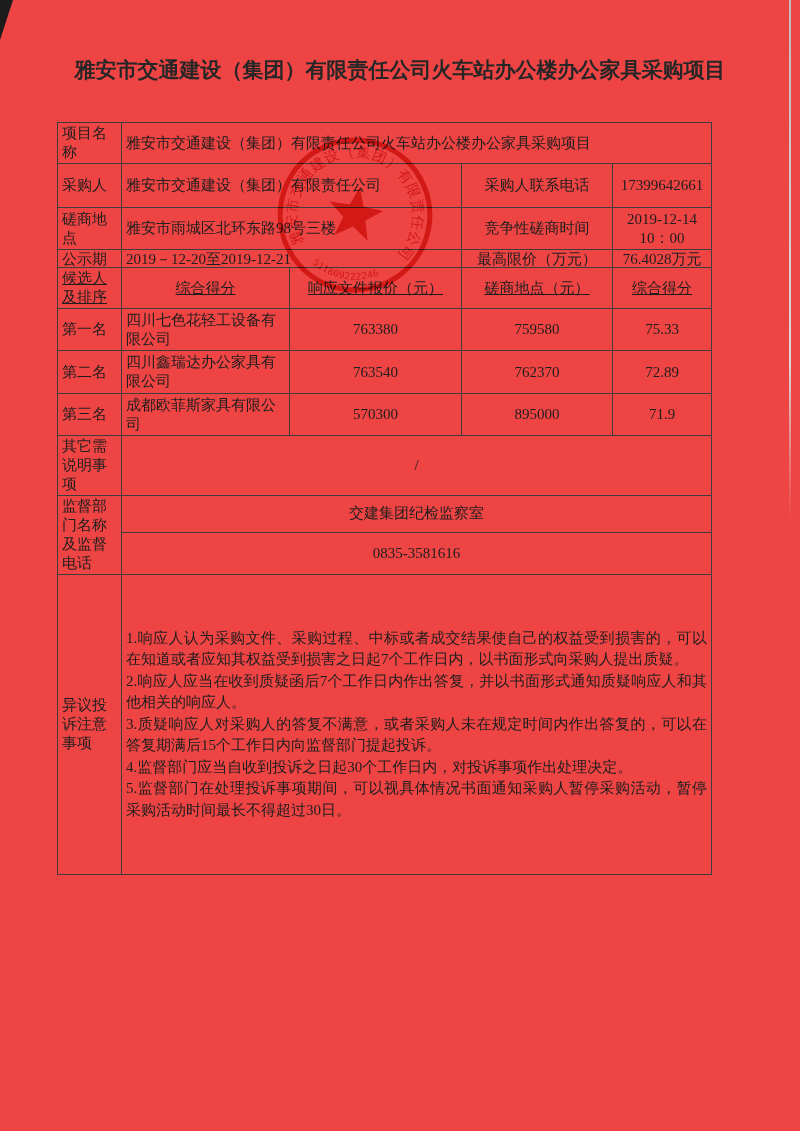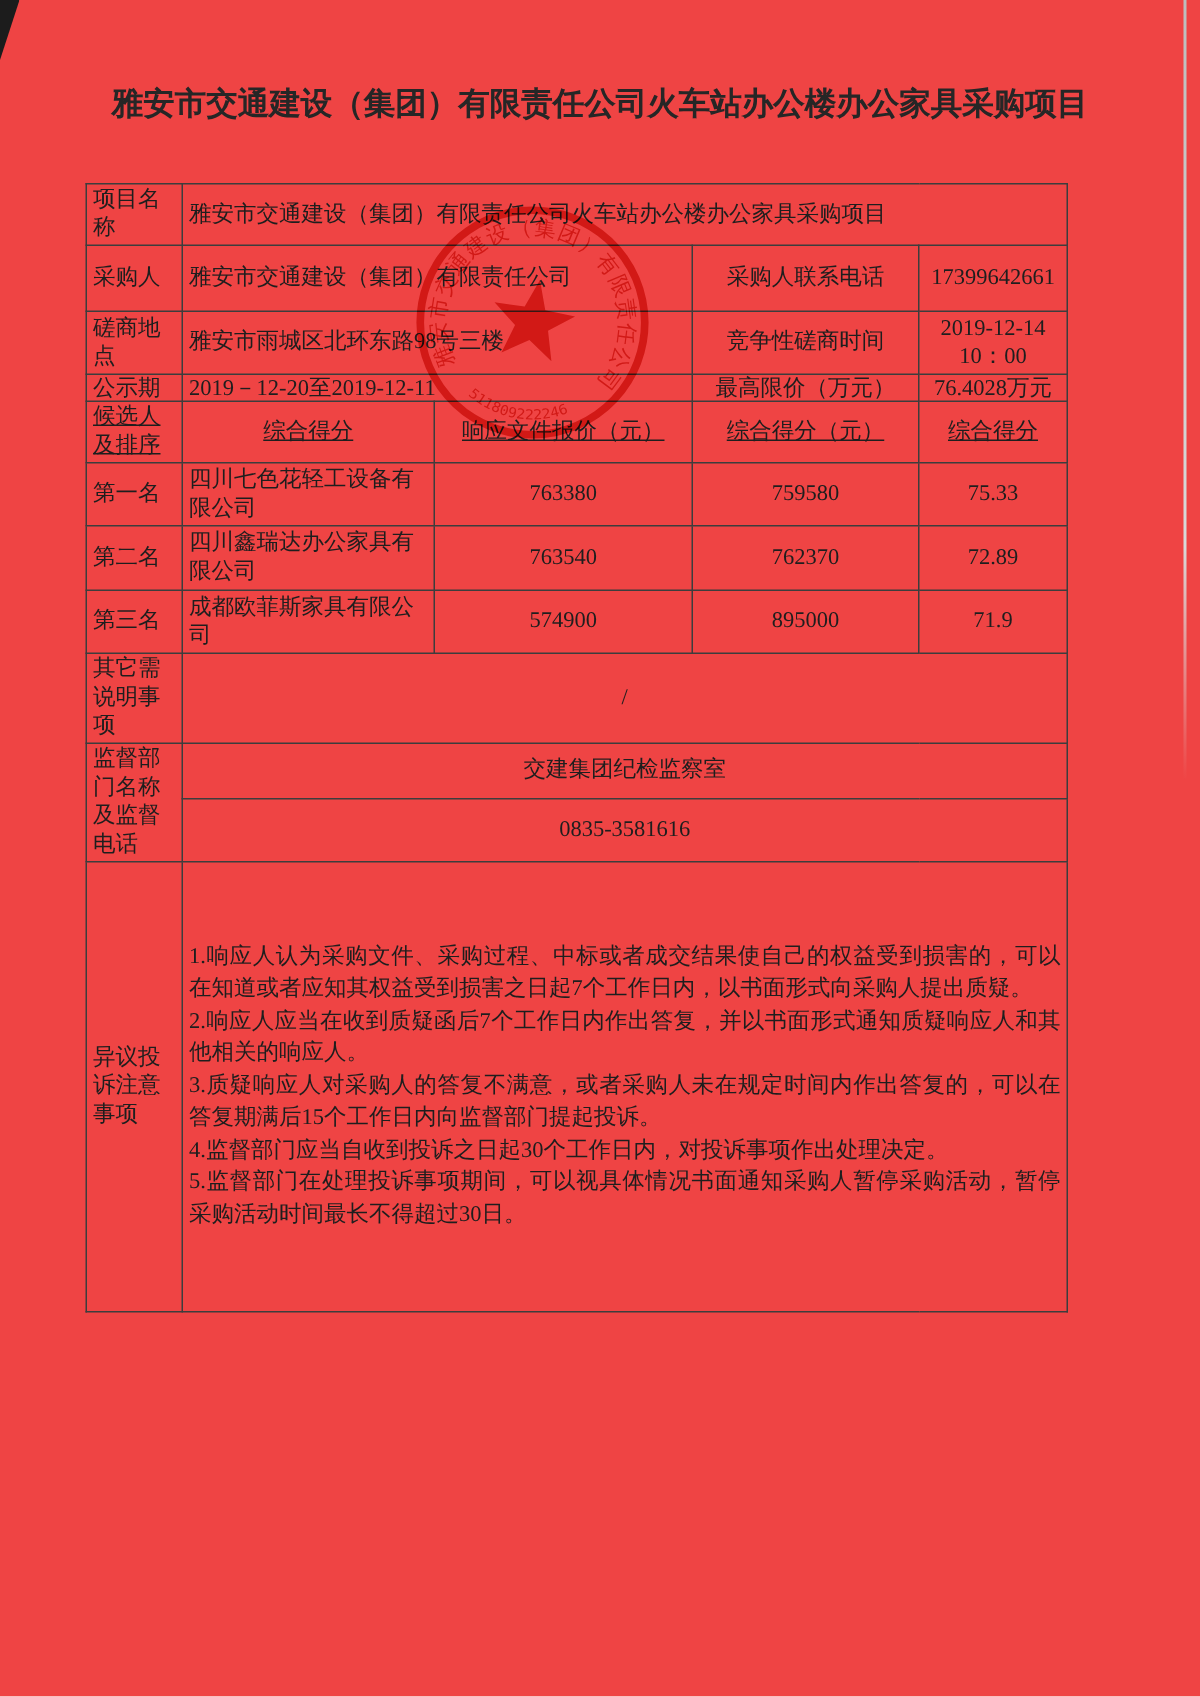--- a/index.html
+++ b/index.html
@@ -71,49 +71,49 @@
         <td class="lbl">磋商地点</td>
         <td class="val" colspan="2">雅安市雨城区北环东路98号三楼</td>
         <td class="ctr">竞争性磋商时间</td>
         <td class="ctr twoline">
           <div>2019-12-14</div>
           <div>10：00</div>
         </td>
       </tr>
       <tr class="h18">
         <td class="lbl">公示期</td>
-        <td class="val" colspan="2">2019－12-20至2019-12-11</td>
+        <td class="val" colspan="2">2019－12-20至2019-12-21</td>
         <td class="ctr">最高限价（万元）</td>
         <td class="ctr">76.4028万元</td>
       </tr>
       <tr class="h36">
         <td class="lbl">候选人及排序</td>
         <td class="ctr">综合得分</td>
         <td class="ctr">响应文件报价（元）</td>
-        <td class="ctr">综合得分（元）</td>
+        <td class="ctr">磋商地点（元）</td>
         <td class="ctr">综合得分</td>
       </tr>
       <tr class="h42">
         <td class="lbl">第一名</td>
         <td class="val">四川七色花轻工设备有限公司</td>
         <td class="ctr">763380</td>
         <td class="ctr">759580</td>
         <td class="ctr">75.33</td>
       </tr>
       <tr class="h43">
         <td class="lbl">第二名</td>
         <td class="val">四川鑫瑞达办公家具有限公司</td>
         <td class="ctr">763540</td>
         <td class="ctr">762370</td>
         <td class="ctr">72.89</td>
       </tr>
       <tr class="h42">
         <td class="lbl">第三名</td>
         <td class="val">成都欧菲斯家具有限公司</td>
-        <td class="ctr">574900</td>
+        <td class="ctr">570300</td>
         <td class="ctr">895000</td>
         <td class="ctr">71.9</td>
       </tr>
       <tr class="h38">
         <td class="lbl">其它需说明事项</td>
         <td class="ctr" colspan="4">/</td>
       </tr>
       <tr class="h35">
         <td class="suplbl" rowspan="2">监督部门名称及监督电话</td>
         <td class="ctr" colspan="4">交建集团纪检监察室</td>

